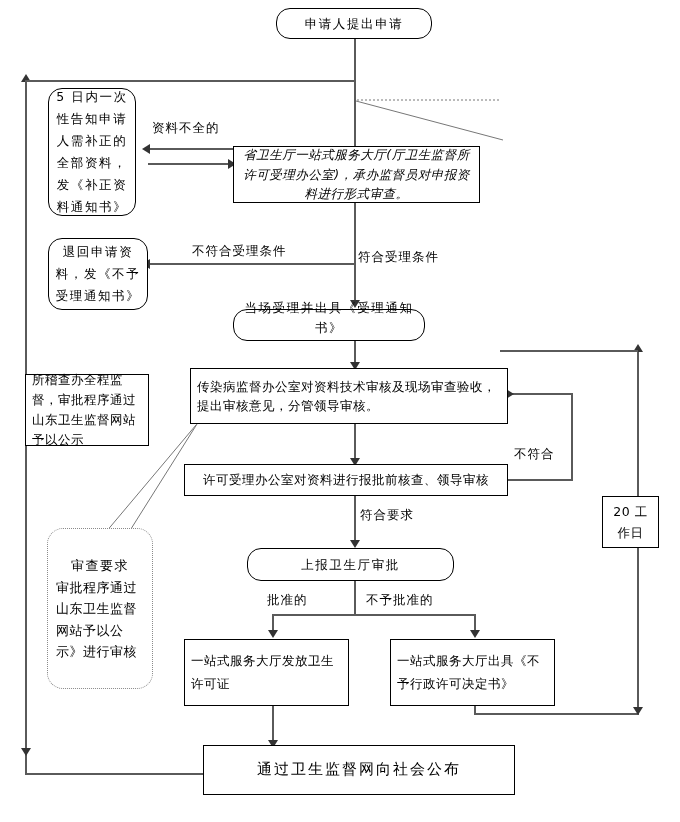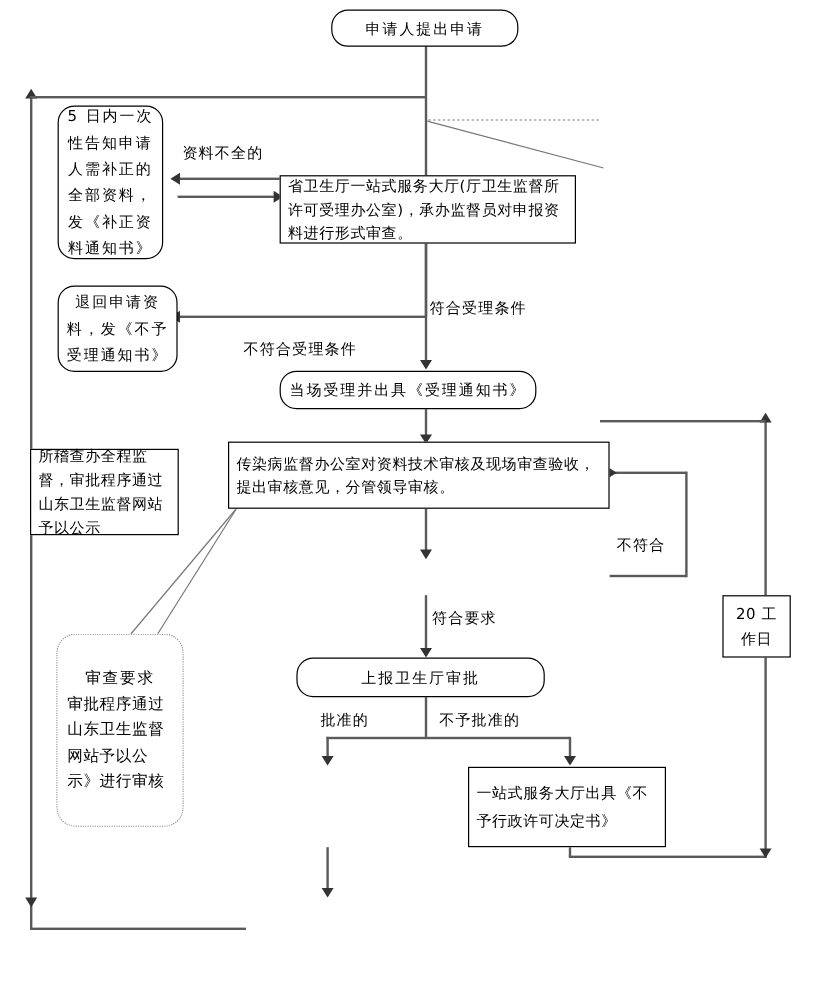--- a/index.html
+++ b/index.html
@@ -92,62 +92,71 @@
   </svg>
 
   <div class="box tight" style="left:276px;top:8px;width:156px;height:31px;">
     <span>申请人提出申请</span>
   </div>
 
   <div class="box tight" style="left:48px;top:88px;width:88px;height:128px;line-height:1.75;">
     <span>5 日内一次性告知申请人需补正的全部资料，发《补正资料通知书》</span>
   </div>
 
-  <div class="box" style="left:233px;top:146px;width:247px;height:57px;text-align:left;">
+  <div class="box" style="left:233px;top:146px;width:247px;height:57px;text-align:center;font-style:italic;">
     <span>省卫生厅一站式服务大厅(厅卫生监督所许可受理办公室)，承办监督员对申报资料进行形式审查。</span>
   </div>
 
   <div class="box tight" style="left:48px;top:238px;width:100px;height:72px;line-height:1.75;">
     <span>退回申请资料，发《不予受理通知书》</span>
   </div>
 
-  <div class="box tight" style="left:233px;top:309px;width:214px;height:32px;">
+  <div class="box tight" style="left:233px;top:309px;width:192px;height:32px;align-items:flex-end;">
     <span>当场受理并出具《受理通知书》</span>
   </div>
 
   <div class="box" style="left:25px;top:374px;width:124px;height:72px;text-align:left;line-height:1.6;align-items:center;">
     <span>所稽查办全程监督，审批程序通过山东卫生监督网站予以公示</span>
   </div>
 
   <div class="box" style="left:190px;top:368px;width:318px;height:56px;text-align:left;">
     <span>传染病监督办公室对资料技术审核及现场审查验收，提出审核意见，分管领导审核。</span>
   </div>
 
+  <div class="box" style="left:184px;top:464px;width:324px;height:32px;">
+    <span>许可受理办公室对资料进行报批前核查、领导审核</span>
+  </div>
 
   <div class="box tight" style="left:247px;top:548px;width:207px;height:33px;text-align:center;">
     <span>上报卫生厅审批</span>
   </div>
 
+  <div class="box" style="left:184px;top:639px;width:165px;height:67px;text-align:left;line-height:1.8;">
+    <span>一站式服务大厅发放卫生许可证</span>
+  </div>
 
   <div class="box" style="left:390px;top:639px;width:165px;height:67px;text-align:left;line-height:1.8;">
     <span>一站式服务大厅出具《不予行政许可决定书》</span>
   </div>
 
+  <div class="box big" style="left:203px;top:745px;width:312px;height:50px;">
+    <span>通过卫生监督网向社会公布</span>
+  </div>
 
   <div class="box" style="left:602px;top:496px;width:57px;height:52px;line-height:1.7;">
     <span>20  工作日</span>
   </div>
 
 
   <div class="callout" style="left:47px;top:528px;width:106px;height:161px;">
     <span class="hd">审查要求</span>
     <span>审批程序通过山东卫生监督网站予以公示》进行审核</span>
   </div>
 
   <div class="lbl" style="left:152px;top:120px;">资料不全的</div>
-  <div class="lbl" style="left:203px;top:243px;margin-top:40px;">不符合受理条件</div>
+  <div class="lbl" style="left:192px;top:243px;">不符合受理条件</div>
   <div class="lbl" style="left:358px;top:249px;">符合受理条件</div>
   <div class="lbl" style="left:514px;top:436px;margin-top:10px;">不符合</div>
   <div class="lbl" style="left:360px;top:507px;">符合要求</div>
   <div class="lbl" style="left:267px;top:592px;">批准的</div>
   <div class="lbl" style="left:366px;top:592px;">不予批准的</div>
 
 </div>
 
 </body></html>

